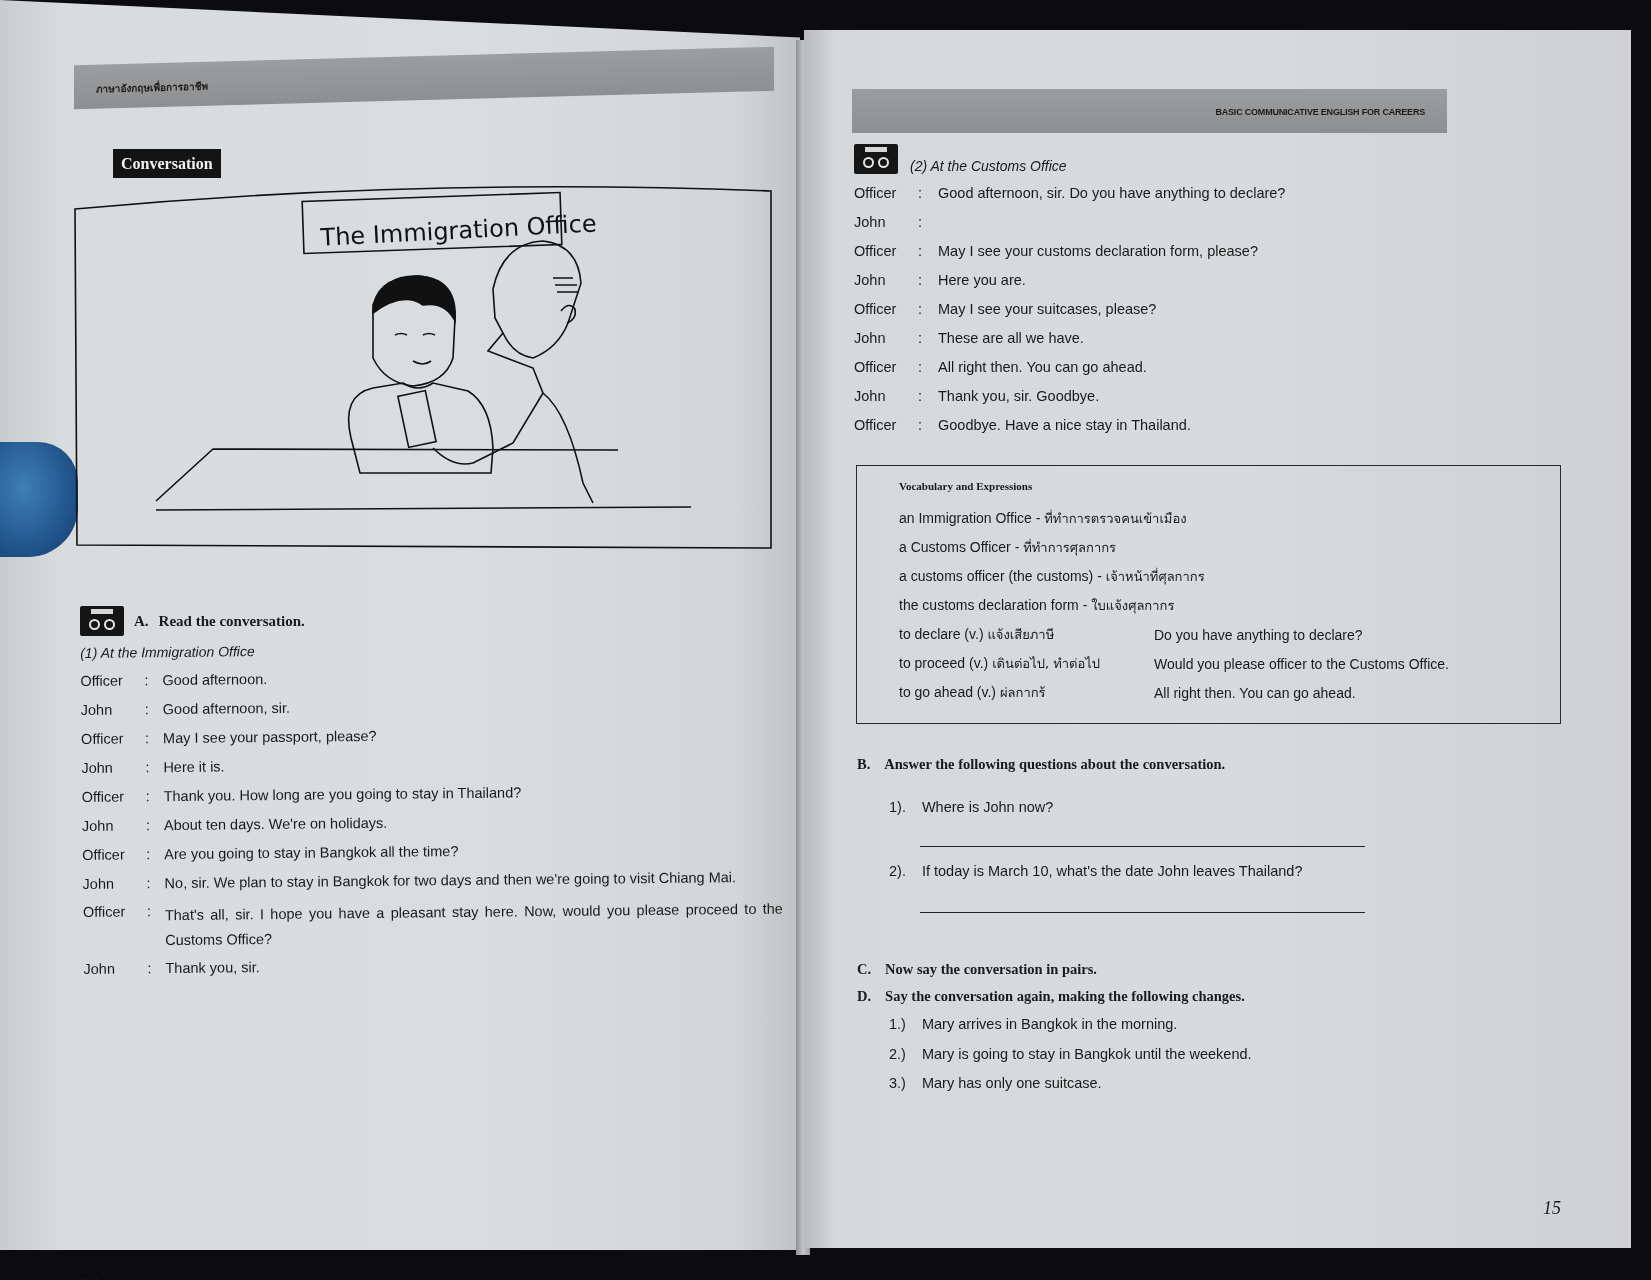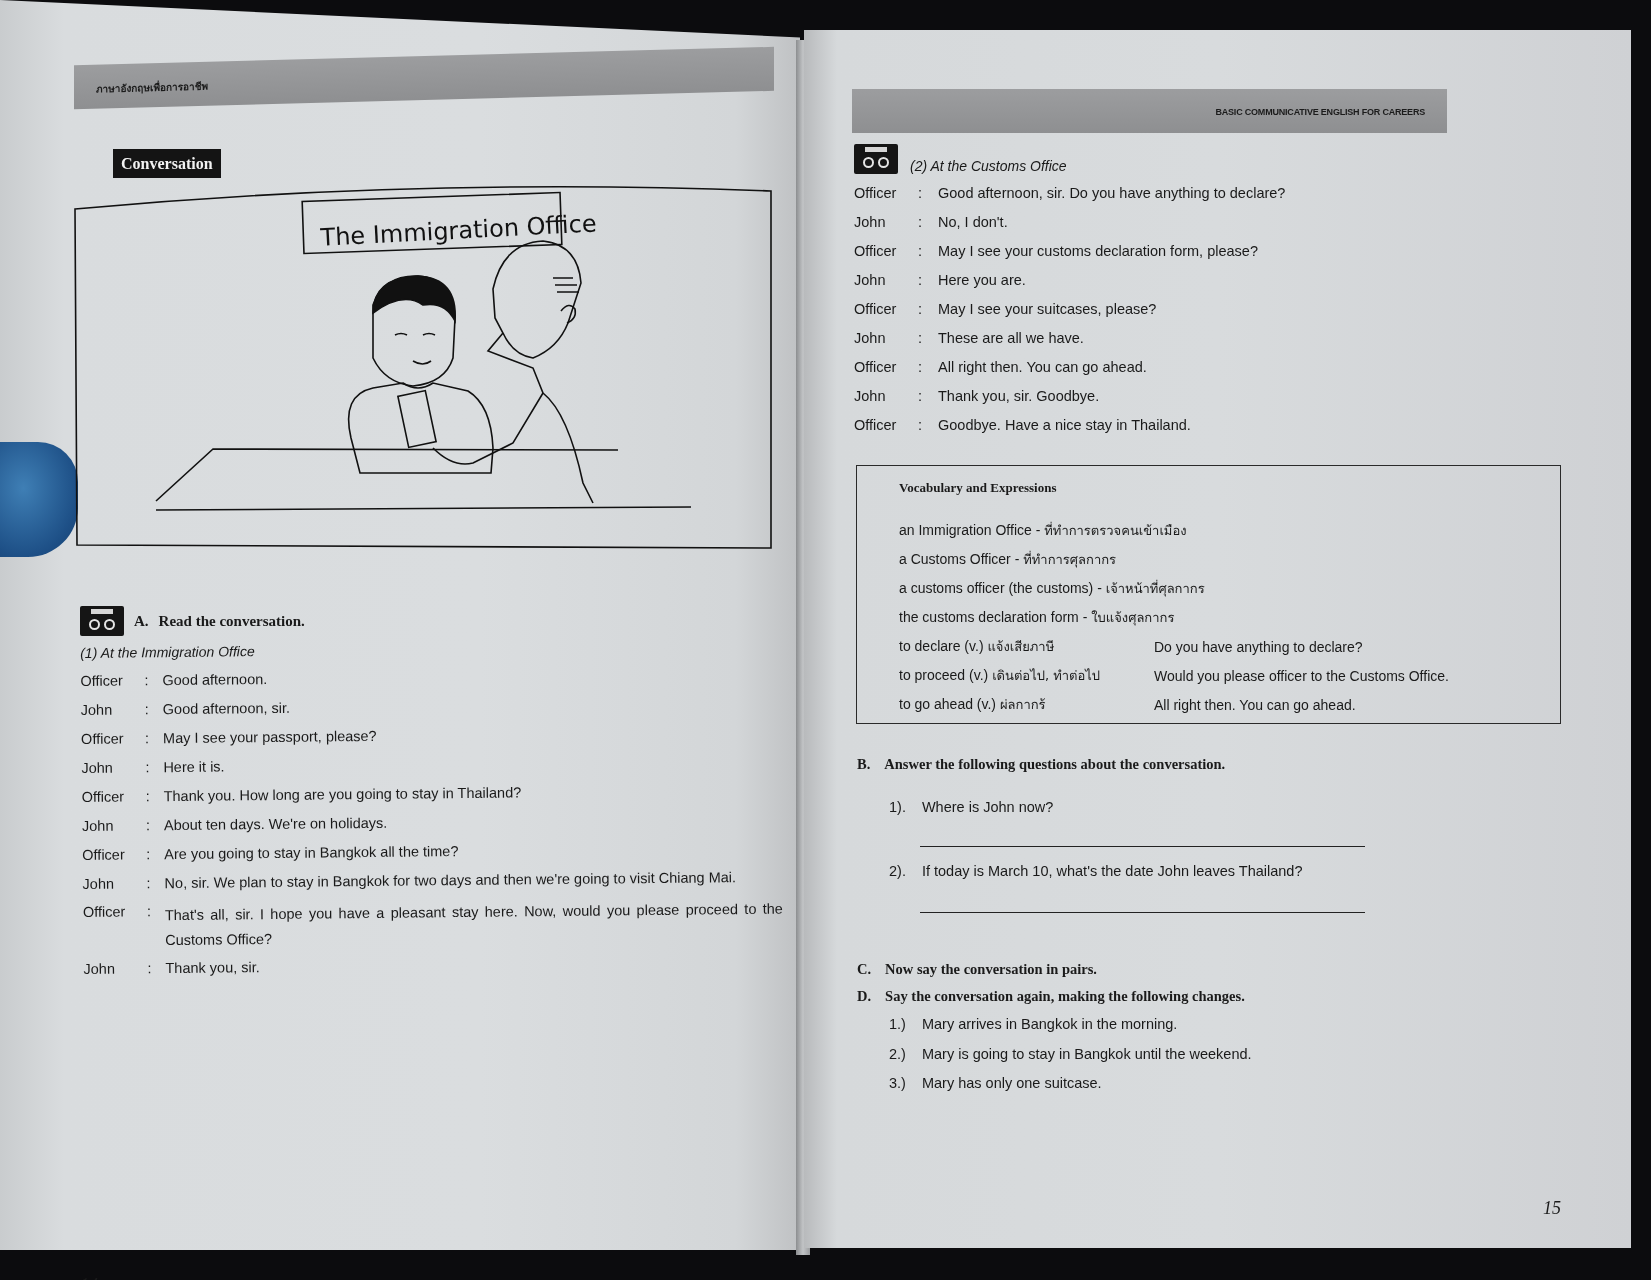--- a/index.html
+++ b/index.html
@@ -42,21 +42,21 @@
   .left-dialog { left: 80px; top: 639px; width: 700px; transform: rotate(-0.6deg); transform-origin: left top; }
   .left-dialog .row.wrap { height: auto; align-items: flex-start; padding-top: 6px; }
   .left-dialog .row.wrap .line { line-height: 25px; text-align: justify; }
   .right-dialog { left: 854px; top: 178px; width: 620px; }
   .right-dialog .spk { width: 64px; }
   .right-dialog .col { width 20px; width: 20px; }
 
   .right-sub { position: absolute; left: 854px; top: 144px; display: flex; align-items: flex-end; gap: 12px; }
 
   .vocab { position: absolute; left: 856px; top: 465px; width: 705px; height: 259px; border: 1.5px solid #2a2a2a; padding: 14px 0 0 42px; }
-  .vocab .title { font-family: "Liberation Serif", serif; font-weight: bold; font-size: 13px; margin-bottom: 20px; }
+  .vocab .title { font-family: "Liberation Serif", serif; font-weight: bold; font-size: 11px; margin-bottom: 12px; }
   .vocab .item { font-size: 14px; height: 29px; display: flex; align-items: center; }
   .vocab .item .thai { font-family: "DejaVu Sans", sans-serif; font-size: 13px; }
   .vocab .pair .left { width: 255px; white-space: nowrap; }
 
   .qblock { position: absolute; left: 857px; }
   .qhead { display: flex; gap: 14px; font-family: "Liberation Serif", serif; font-weight: bold; font-size: 14.5px; }
   .qitem { display: flex; gap: 16px; font-size: 14.5px; padding-left: 32px; }
   .answer-line { position: absolute; border-bottom: 1.5px solid #222; width: 445px; height: 0; }
 
   .pagenum { position: absolute; font-family: "Liberation Serif", serif; font-size: 18px; font-style: italic; }
@@ -186,21 +186,20 @@
 
 <div class="dialog right-dialog">
   <div class="row">
       <span class="spk">Officer</span>
       <span class="col">:</span>
       <span class="line">Good afternoon, sir. Do you have anything to declare?</span>
     </div>
   <div class="row">
       <span class="spk">John</span>
       <span class="col">:</span>
-      <span class="line">No, I don't.</span>
     </div>
   <div class="row">
       <span class="spk">Officer</span>
       <span class="col">:</span>
       <span class="line">May I see your customs declaration form, please?</span>
     </div>
   <div class="row">
       <span class="spk">John</span>
       <span class="col">:</span>
       <span class="line">Here you are.</span>

